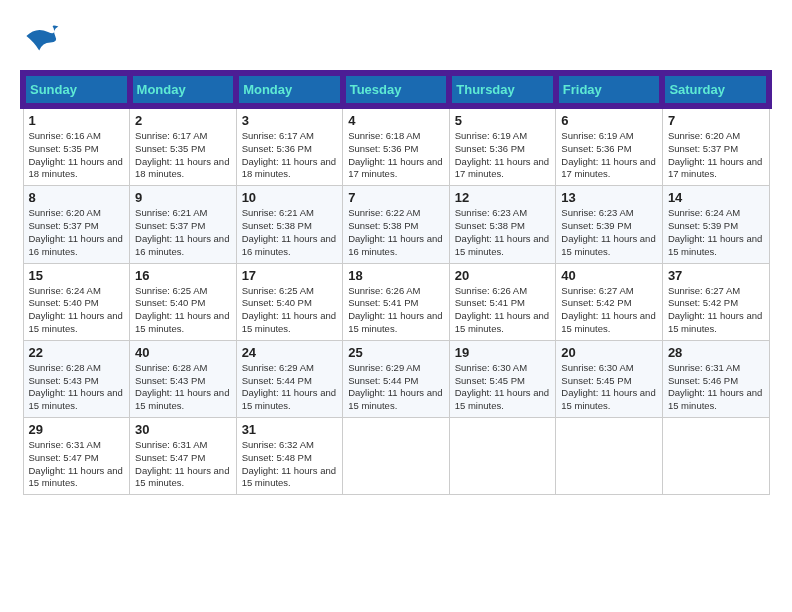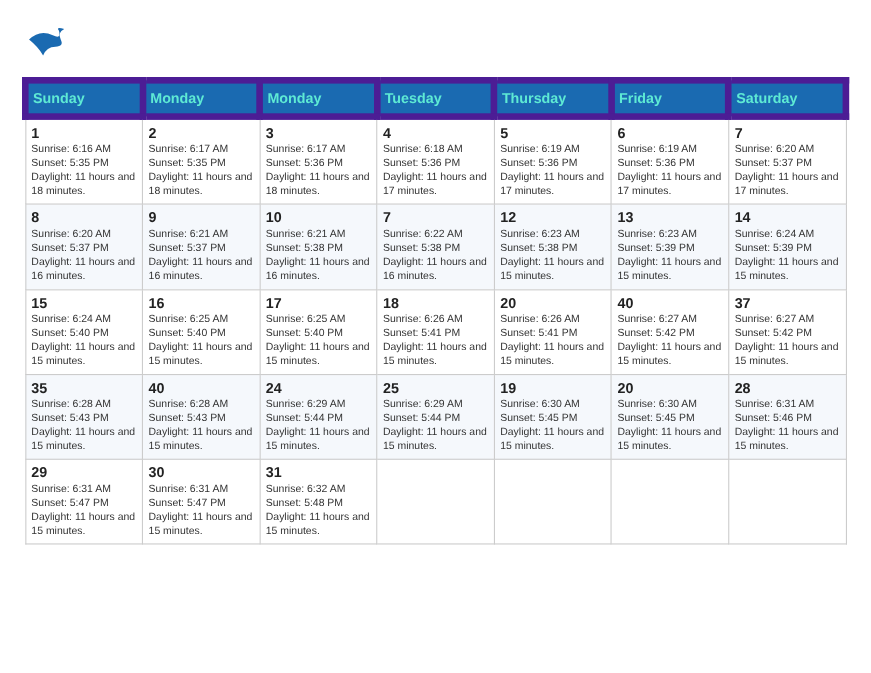--- a/index.html
+++ b/index.html
@@ -217,21 +217,21 @@
           <span class="day-number">40</span>
           <div class="day-info">Sunrise: 6:27 AM<br>Sunset: 5:42 PM<br>Daylight: 11 hours and 15 minutes.</div>
         </td>
         <td>
           <span class="day-number">37</span>
           <div class="day-info">Sunrise: 6:27 AM<br>Sunset: 5:42 PM<br>Daylight: 11 hours and 15 minutes.</div>
         </td>
       </tr>
       <tr>
         <td>
-          <span class="day-number">35</span>
+          <span class="day-number">22</span>
           <div class="day-info">Sunrise: 6:28 AM<br>Sunset: 5:43 PM<br>Daylight: 11 hours and 15 minutes.</div>
         </td>
         <td>
           <span class="day-number">40</span>
           <div class="day-info">Sunrise: 6:28 AM<br>Sunset: 5:43 PM<br>Daylight: 11 hours and 15 minutes.</div>
         </td>
         <td>
           <span class="day-number">24</span>
           <div class="day-info">Sunrise: 6:29 AM<br>Sunset: 5:44 PM<br>Daylight: 11 hours and 15 minutes.</div>
         </td>

